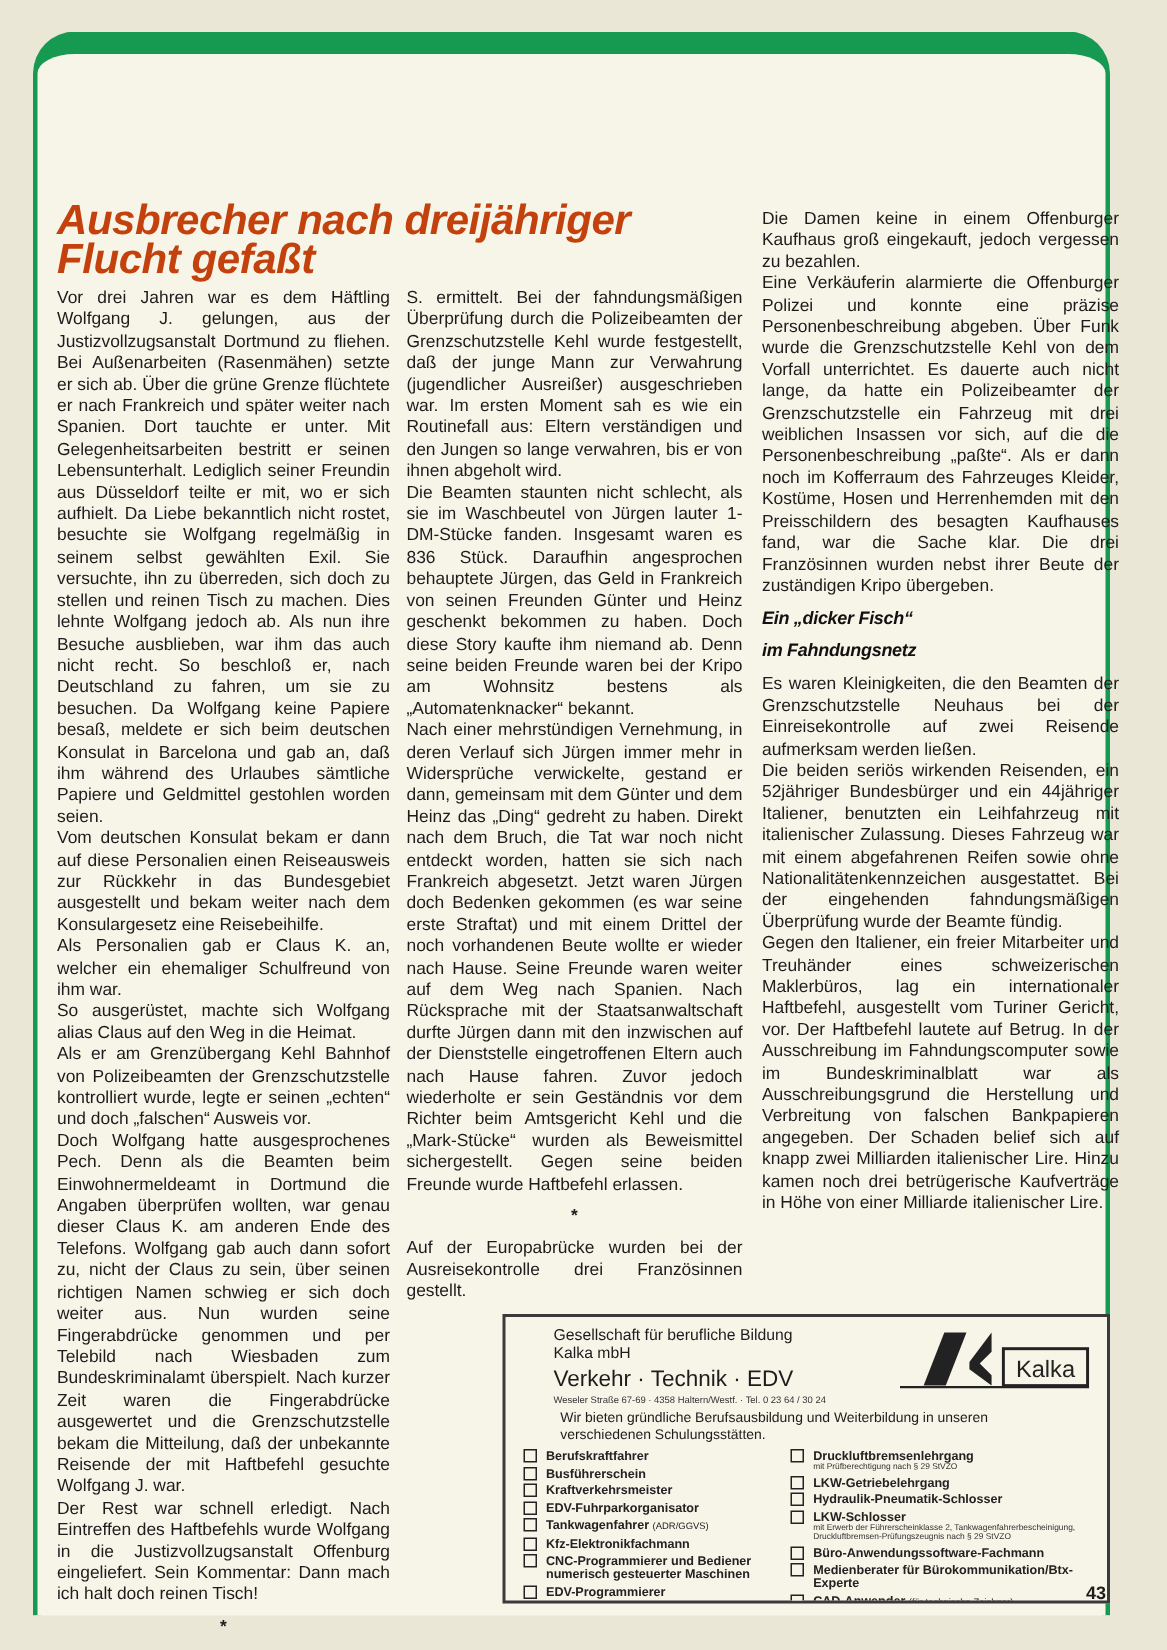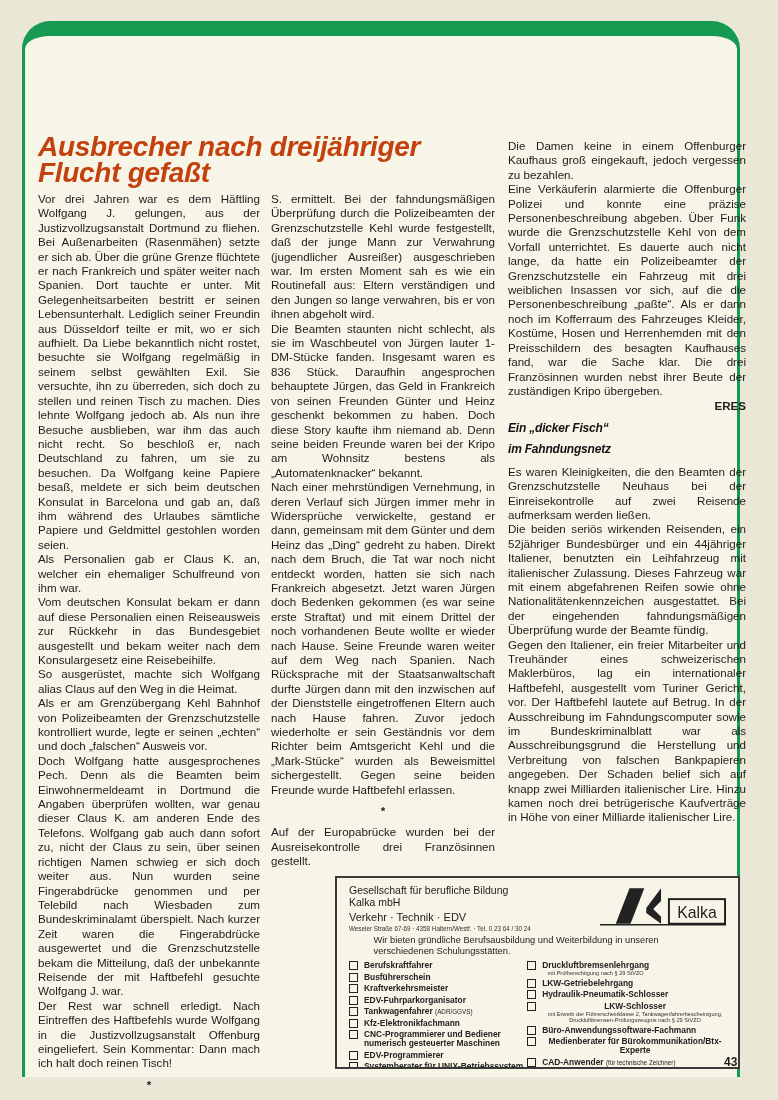--- a/index.html
+++ b/index.html
@@ -17,67 +17,66 @@
   .col2{left:271px;top:192px;width:224px;}
   .col3{left:508px;top:139px;width:238px;}
   .star{text-align:center;margin:7px 0;font-weight:bold;}
   .byline{text-align:right;font-weight:bold;margin:1px 0 4px;}
   .h2{font-size:12px;line-height:21px;font-weight:bold;font-style:italic;
       letter-spacing:-0.2px;margin:4px 0 5px;color:#111;text-align:left;}
   
   .ad{position:absolute;left:335px;top:876px;width:405px;height:193px;
       border:2px solid #3a3a3a;background:#f7f4e8;box-sizing:border-box;
       padding:6px 10px 4px 12px;overflow:hidden;text-align:left;}
-  .ad-head{display:flex;justify-content:space-between;align-items:flex-start;}
+  .ad-head{display:flex;justify-content:space-between;align-items:flex-start;margin-left:20px;}
   .ad-company{font-size:10.5px;line-height:12px;}
-  .ad-tagline{font-size:11px;margin-top:3px;}
+  .ad-tagline{font-size:15px;margin-top:3px;}
   .ad-address{font-size:6.3px;margin-top:2px;color:#333;}
   .ad-logo{margin-top:2px;}
   .ad-intro{font-size:9.3px;line-height:10.5px;text-align:left;margin:3px auto 5px;width:330px;}
   .ad-cols{display:flex;}
   .ad-colL{width:47%;}
-  .ad-colR{width:53%;text-align:center;}
+  .ad-colR{width:53%;}
   .ad-item{display:flex;margin-bottom:2.5px;font-size:8.4px;line-height:9px;}
   .ad-item .cb{width:7px;height:7px;border:1px solid #222;margin:0 6px 0 0;flex:0 0 auto;background:#f7f4e8;}
   .ad-item .lbl{font-weight:bold;color:#222;}
   .ad-item .sub{display:block;font-weight:normal;font-size:5.6px;line-height:6.3px;color:#333;}
   .ad-item .note{font-weight:normal;font-size:6.3px;}
   .pagenum{position:absolute;left:724px;top:1055px;font-size:12px;font-weight:bold;}
 </style>
 </head>
 <body>
 
 <div class="frame"></div>
 
 <div class="headline">Ausbrecher nach dreijähriger Flucht gefaßt</div>
 
 <div class="col col1">
   <p>Vor drei Jahren war es dem Häftling Wolfgang J. gelungen, aus der Justizvollzugsanstalt Dortmund zu fliehen. Bei Außenarbeiten (Rasenmähen) setzte er sich ab. Über die grüne Grenze flüchtete er nach Frankreich und später weiter nach Spanien. Dort tauchte er unter. Mit Gelegenheitsarbeiten bestritt er seinen Lebensunterhalt. Lediglich seiner Freundin aus Düsseldorf teilte er mit, wo er sich aufhielt. Da Liebe bekanntlich nicht rostet, besuchte sie Wolfgang regelmäßig in seinem selbst gewählten Exil. Sie versuchte, ihn zu überreden, sich doch zu stellen und reinen Tisch zu machen. Dies lehnte Wolfgang jedoch ab. Als nun ihre Besuche ausblieben, war ihm das auch nicht recht. So beschloß er, nach Deutschland zu fahren, um sie zu besuchen. Da Wolfgang keine Papiere besaß, meldete er sich beim deutschen Konsulat in Barcelona und gab an, daß ihm während des Urlaubes sämtliche Papiere und Geldmittel gestohlen worden seien.</p>
+  <p>Vom deutschen Konsulat bekam er dann auf diese Personalien einen Reiseausweis zur Rückkehr in das Bundesgebiet ausgestellt und bekam weiter nach dem Konsulargesetz eine Reisebeihilfe.</p>
   <p>Als Personalien gab er Claus K. an, welcher ein ehemaliger Schulfreund von ihm war.</p>
-  <p>Vom deutschen Konsulat bekam er dann auf diese Personalien einen Reiseausweis zur Rückkehr in das Bundesgebiet ausgestellt und bekam weiter nach dem Konsulargesetz eine Reisebeihilfe.</p>
   <p>So ausgerüstet, machte sich Wolfgang alias Claus auf den Weg in die Heimat.</p>
   <p>Als er am Grenzübergang Kehl Bahnhof von Polizeibeamten der Grenzschutzstelle kontrolliert wurde, legte er seinen „echten“ und doch „falschen“ Ausweis vor.</p>
   <p>Doch Wolfgang hatte ausgesprochenes Pech. Denn als die Beamten beim Einwohnermeldeamt in Dortmund die Angaben überprüfen wollten, war genau dieser Claus K. am anderen Ende des Telefons. Wolfgang gab auch dann sofort zu, nicht der Claus zu sein, über seinen richtigen Namen schwieg er sich doch weiter aus. Nun wurden seine Fingerabdrücke genommen und per Telebild nach Wiesbaden zum Bundeskriminalamt überspielt. Nach kurzer Zeit waren die Fingerabdrücke ausgewertet und die Grenzschutzstelle bekam die Mitteilung, daß der unbekannte Reisende der mit Haftbefehl gesuchte Wolfgang J. war.</p>
   <p>Der Rest war schnell erledigt. Nach Eintreffen des Haftbefehls wurde Wolfgang in die Justizvollzugsanstalt Offenburg eingeliefert. Sein Kommentar: Dann mach ich halt doch reinen Tisch!</p>
   <div class="star">*</div>
   <p>Bei der Kontrolle am Kehler Bahnhof wurde im Einreisezug „Port Bou“ (direkt aus Spanien) ein Jugendlicher namens Jürgen</p>
 </div>
 
 <div class="col col2">
   <p>S. ermittelt. Bei der fahndungsmäßigen Überprüfung durch die Polizeibeamten der Grenzschutzstelle Kehl wurde festgestellt, daß der junge Mann zur Verwahrung (jugendlicher Ausreißer) ausgeschrieben war. Im ersten Moment sah es wie ein Routinefall aus: Eltern verständigen und den Jungen so lange verwahren, bis er von ihnen abgeholt wird.</p>
   <p>Die Beamten staunten nicht schlecht, als sie im Waschbeutel von Jürgen lauter 1-DM-Stücke fanden. Insgesamt waren es 836 Stück. Daraufhin angesprochen behauptete Jürgen, das Geld in Frankreich von seinen Freunden Günter und Heinz geschenkt bekommen zu haben. Doch diese Story kaufte ihm niemand ab. Denn seine beiden Freunde waren bei der Kripo am Wohnsitz bestens als „Automatenknacker“ bekannt.</p>
   <p>Nach einer mehrstündigen Vernehmung, in deren Verlauf sich Jürgen immer mehr in Widersprüche verwickelte, gestand er dann, gemeinsam mit dem Günter und dem Heinz das „Ding“ gedreht zu haben. Direkt nach dem Bruch, die Tat war noch nicht entdeckt worden, hatten sie sich nach Frankreich abgesetzt. Jetzt waren Jürgen doch Bedenken gekommen (es war seine erste Straftat) und mit einem Drittel der noch vorhandenen Beute wollte er wieder nach Hause. Seine Freunde waren weiter auf dem Weg nach Spanien. Nach Rücksprache mit der Staatsanwaltschaft durfte Jürgen dann mit den inzwischen auf der Dienststelle eingetroffenen Eltern auch nach Hause fahren. Zuvor jedoch wiederholte er sein Geständnis vor dem Richter beim Amtsgericht Kehl und die „Mark-Stücke“ wurden als Beweismittel sichergestellt. Gegen seine beiden Freunde wurde Haftbefehl erlassen.</p>
   <div class="star">*</div>
   <p>Auf der Europabrücke wurden bei der Ausreisekontrolle drei Französinnen gestellt.</p>
 </div>
 
 <div class="col col3">
   <p>Die Damen keine in einem Offenburger Kaufhaus groß eingekauft, jedoch vergessen zu bezahlen.</p>
   <p>Eine Verkäuferin alarmierte die Offenburger Polizei und konnte eine präzise Personenbeschreibung abgeben. Über Funk wurde die Grenzschutzstelle Kehl von dem Vorfall unterrichtet. Es dauerte auch nicht lange, da hatte ein Polizeibeamter der Grenzschutzstelle ein Fahrzeug mit drei weiblichen Insassen vor sich, auf die die Personenbeschreibung „paßte“. Als er dann noch im Kofferraum des Fahrzeuges Kleider, Kostüme, Hosen und Herrenhemden mit den Preisschildern des besagten Kaufhauses fand, war die Sache klar. Die drei Französinnen wurden nebst ihrer Beute der zuständigen Kripo übergeben.</p>
-  <div class="byline">ERES</div>
   <div class="h2">
     <div>Ein „dicker Fisch“</div>
     <div>im Fahndungsnetz</div>
   </div>
   <p>Es waren Kleinigkeiten, die den Beamten der Grenzschutzstelle Neuhaus bei der Einreisekontrolle auf zwei Reisende aufmerksam werden ließen.</p>
   <p>Die beiden seriös wirkenden Reisenden, ein 52jähriger Bundesbürger und ein 44jähriger Italiener, benutzten ein Leihfahrzeug mit italienischer Zulassung. Dieses Fahrzeug war mit einem abgefahrenen Reifen sowie ohne Nationalitätenkennzeichen ausgestattet. Bei der eingehenden fahndungsmäßigen Überprüfung wurde der Beamte fündig.</p>
   <p>Gegen den Italiener, ein freier Mitarbeiter und Treuhänder eines schweizerischen Maklerbüros, lag ein internationaler Haftbefehl, ausgestellt vom Turiner Gericht, vor. Der Haftbefehl lautete auf Betrug. In der Ausschreibung im Fahndungscomputer sowie im Bundeskriminalblatt war als Ausschreibungsgrund die Herstellung und Verbreitung von falschen Bankpapieren angegeben. Der Schaden belief sich auf knapp zwei Milliarden italienischer Lire. Hinzu kamen noch drei betrügerische Kaufverträge in Höhe von einer Milliarde italienischer Lire.</p>
 </div>
 
 <div class="ad">

